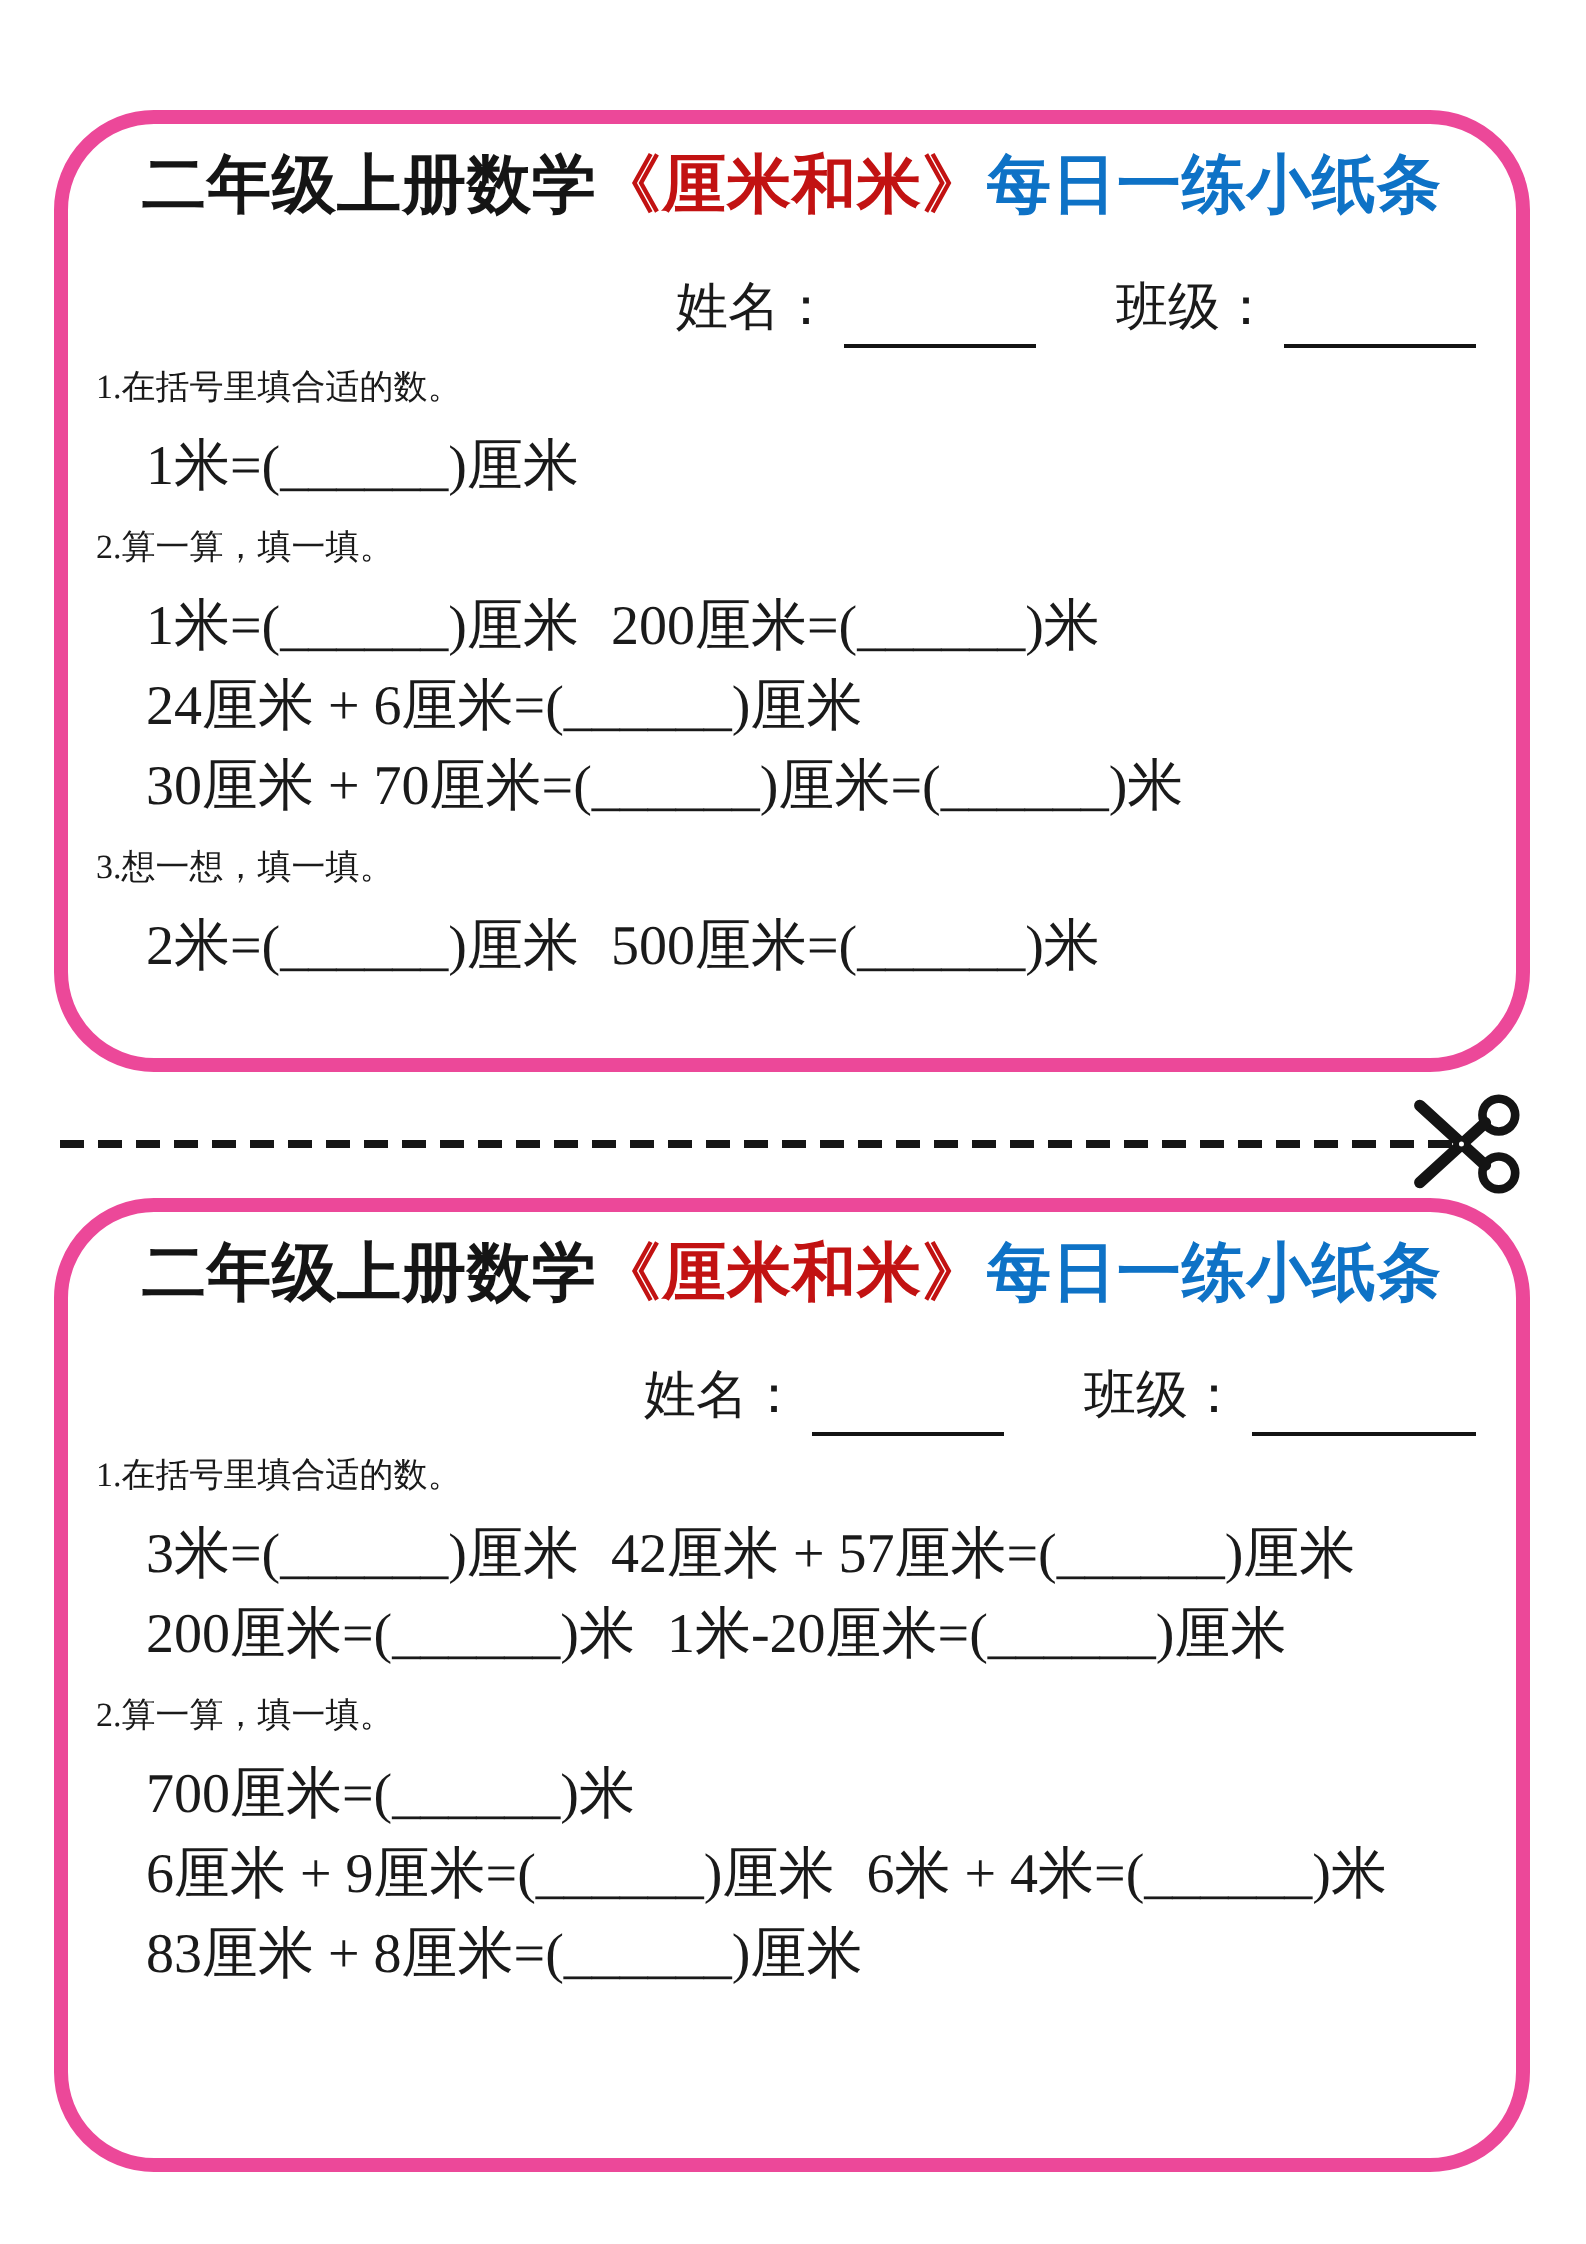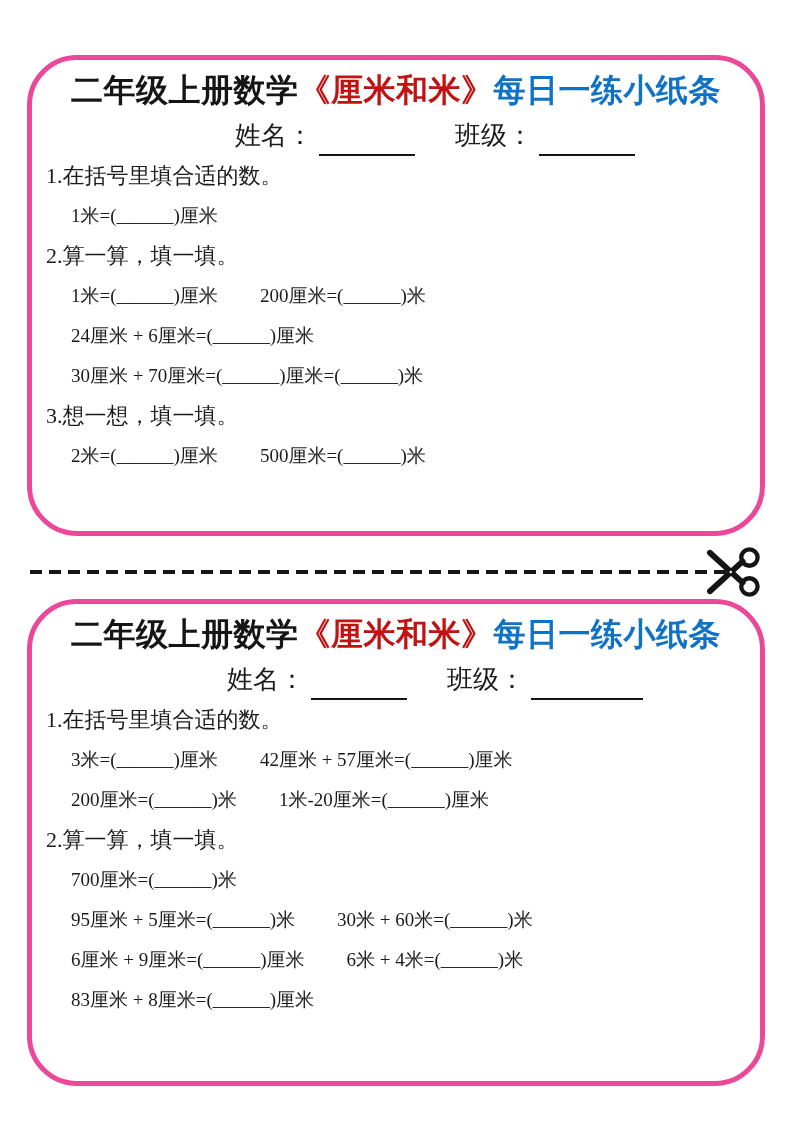--- a/index.html
+++ b/index.html
@@ -1,40 +1,40 @@
 <!DOCTYPE html>
 <html><head>
 <meta charset="utf-8">
 <style>
   * { box-sizing: border-box; margin: 0; padding: 0; }
   html,body { background:#ffffff; }
   body { font-family: "Liberation Serif", serif; color:#1a1a1a; }
   .page { position:relative; width:793px; height:1122px; background:#fff; overflow:hidden; margin:0 auto; }
 
   .card { position:absolute; left:27px; width:738px; background:#fff;
-          border:5px solid #ec4899; border-radius:50px; padding:8px 14px 0 14px; }
+          border:7px solid #ec4899; border-radius:50px; padding:8px 14px 0 14px; }
   .card.first  { top:55px;  height:481px; }
   .card.second { top:599px; height:487px; }
 
   .ws-title { text-align:center; font-family:"DejaVu Sans", sans-serif; font-weight:900;
               font-size:32px; line-height:44px; letter-spacing:0.5px; white-space:nowrap; }
   .t-black { color:#151515; }
   .t-red   { color:#c21212; }
   .t-blue  { color:#0e72c6; }
 
-  .name-row { display:flex; justify-content:center; align-items:flex-end;
-              padding-left:84px; font-size:26px; line-height:40px; margin-top:4px; }
+  .name-row { display:flex; justify-content:flex-end; align-items:flex-end;
+              padding-left:84px; font-size:26px; line-height:40px; margin-top:20px; }
   .blank-line { display:inline-block; width:96px; height:32px;
                 border-bottom:2.5px solid #141414; margin:0 6px; }
   .blank-line.wide { width:112px; }
   .field-gap { width:34px; }
 
-  .q-heading { font-size:22px; line-height:40px; }
-  .ex-row { display:flex; column-gap:42px; margin-left:25px;
-            font-size:19px; line-height:40px; white-space:nowrap; }
+  .q-heading { font-size:17px; line-height:40px; }
+  .ex-row { display:flex; column-gap:16px; margin-left:25px;
+            font-size:28px; line-height:40px; white-space:nowrap; }
   .ex-row span { display:inline-block; }
 
   .divider { position:absolute; left:30px; top:552px; width:733px; height:40px; }
   .cut-line { position:absolute; left:0; top:18px; width:698px; height:4px;
               background:repeating-linear-gradient(90deg,#161616 0 12px,transparent 12px 19px); }
   .scissors { position:absolute; right:0; top:-6px; width:58px; height:52px; }
 </style>
 </head>
 <body>
 
@@ -115,24 +115,20 @@
     <div class="ex-row">
       <span>200厘米=(______)米</span>
       <span>1米-20厘米=(______)厘米</span>
     </div>
 
     <div class="q-heading">2.算一算，填一填。</div>
     <div class="ex-row">
       <span>700厘米=(______)米</span>
     </div>
     <div class="ex-row">
-      <span>95厘米 + 5厘米=(______)米</span>
-      <span>30米 + 60米=(______)米</span>
-    </div>
-    <div class="ex-row">
       <span>6厘米 + 9厘米=(______)厘米</span>
       <span>6米 + 4米=(______)米</span>
     </div>
     <div class="ex-row">
       <span>83厘米 + 8厘米=(______)厘米</span>
     </div>
   </div>
 
 </div>
 

